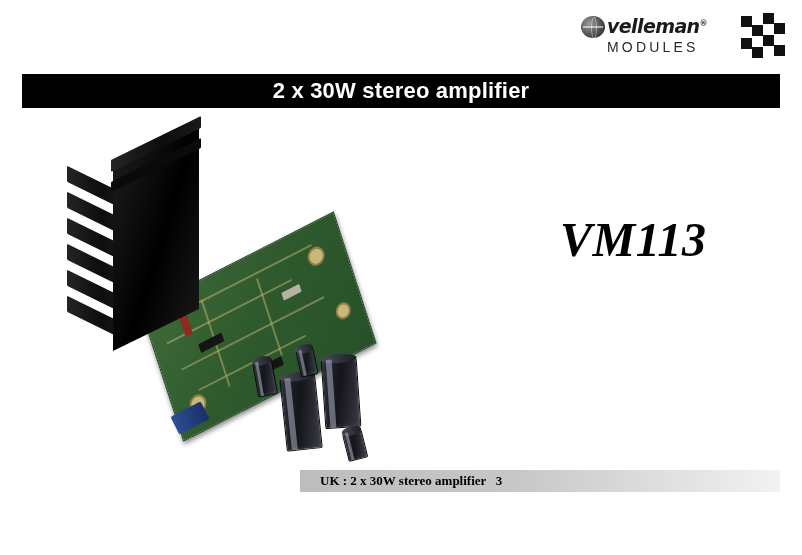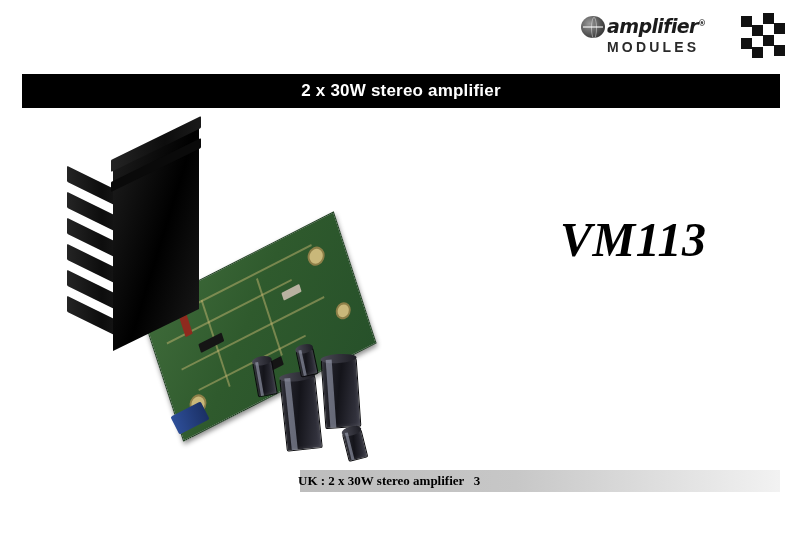--- a/index.html
+++ b/index.html
@@ -46,21 +46,21 @@
     font-size: 8px;
     font-style: normal;
     vertical-align: super;
   }
   .logo-sub {
     position: absolute;
     left: 26px;
     top: 25px;
     font-family: "Liberation Sans", sans-serif;
     font-size: 14px;
-    font-weight: bold;
+    font-weight: normal;
     color: #2a2a2a;
     letter-spacing: 3.2px;
   }
   .logo-globe {
     position: absolute;
     left: 0px;
     top: 2px;
     width: 24px;
     height: 22px;
     border-radius: 50%;
@@ -104,21 +104,21 @@
     width: 758px;
     height: 34px;
     background: #000000;
     color: #ffffff;
     display: flex;
     align-items: center;
     justify-content: center;
   }
   .title-bar .title-text {
     font-family: "Liberation Sans", sans-serif;
-    font-size: 17px;
+    font-size: 22px;
     font-weight: bold;
     letter-spacing: 0.2px;
   }
 
   
   .product-code {
     position: absolute;
     left: 560px;
     top: 212px;
     font-family: "Liberation Serif", serif;
@@ -219,36 +219,36 @@
   .footer-bar {
     position: absolute;
     left: 300px;
     top: 470px;
     width: 480px;
     height: 22px;
     background: linear-gradient(90deg, #bdbdbd 0%, #c7c7c7 45%, #f2f2f2 100%);
   }
   .footer-text {
     position: absolute;
-    left: 298px;
+    left: 320px;
     top: 473px;
     font-family: "Liberation Serif", serif;
     font-size: 13px;
     font-weight: bold;
     color: #000000;
     white-space: pre;
   }
 </style>
 </head>
 <body>
 
 <div class="logo-block">
   <div class="logo-plate"></div>
   <div class="logo-globe"></div>
-  <div class="logo-word"><span>amplifier</span><span class="tm">®</span></div>
+  <div class="logo-word"><span>velleman</span><span class="tm">®</span></div>
   <div class="logo-sub">MODULES</div>
   <div class="logo-flag">
     <div class="cell" style="left:0px;  top:2px;  background:#111;"></div>
     <div class="cell" style="left:11px; top:0px;  background:#fff;"></div>
     <div class="cell" style="left:22px; top:-1px; background:#111;"></div>
     <div class="cell" style="left:33px; top:-2px; background:#fff;"></div>
     <div class="cell" style="left:0px;  top:13px; background:#fff;"></div>
     <div class="cell" style="left:11px; top:11px; background:#111;"></div>
     <div class="cell" style="left:22px; top:10px; background:#fff;"></div>
     <div class="cell" style="left:33px; top:9px;  background:#111;"></div>

